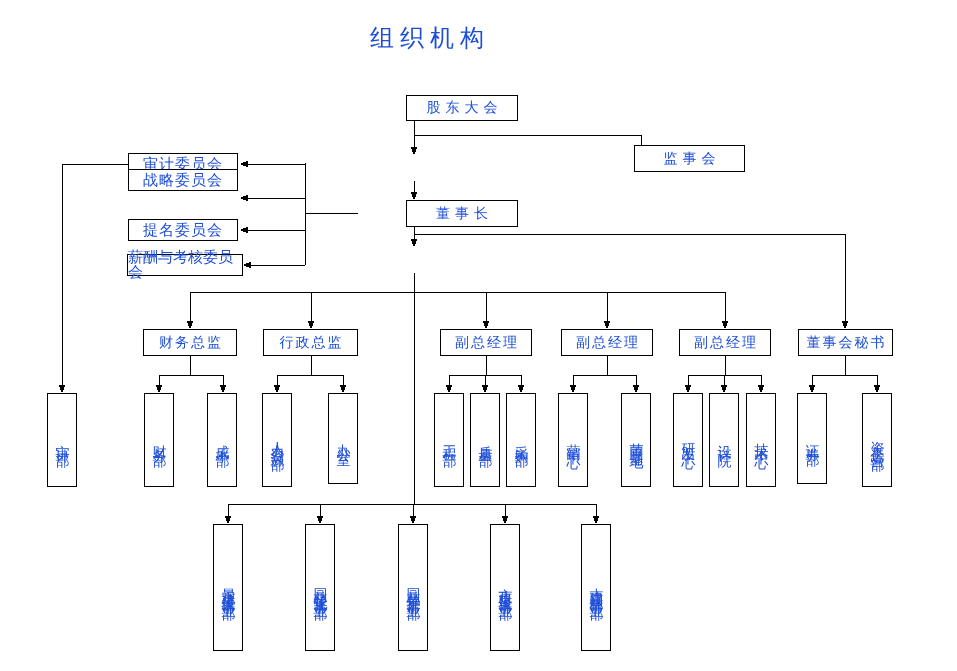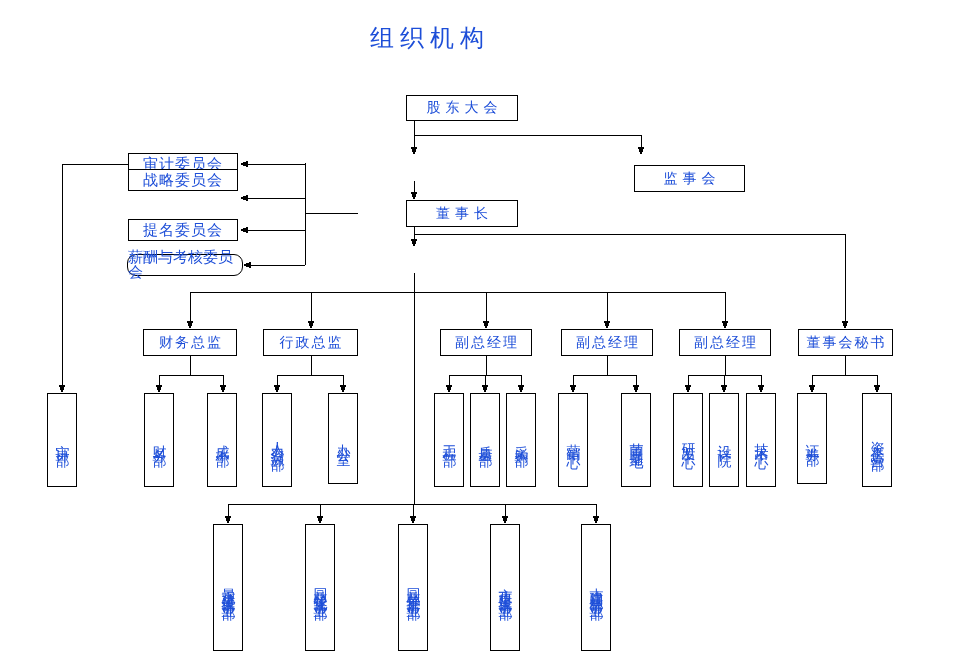--- a/index.html
+++ b/index.html
@@ -6,21 +6,21 @@
   .canvas{position:relative;width:957px;height:671px;background:#ffffff;color:#1d4ed8;
           font-family:"Liberation Serif","DejaVu Serif",serif;overflow:hidden;}
   .title{position:absolute;left:340px;top:22px;width:180px;text-align:center;
          font-size:24px;letter-spacing:6px;}
   svg.wires{position:absolute;left:0;top:0;}
   .box{position:absolute;border:1px solid #000;background:#ffffff;box-sizing:border-box;
        display:flex;align-items:center;justify-content:center;font-size:14px;line-height:1;}
   .main{letter-spacing:5px;text-indent:5px;margin-left:48px;}
   .mgr{letter-spacing:2px;text-indent:2px;text-align:right;}
   .committee{letter-spacing:1px;font-size:15px;}
-  .tight{letter-spacing:0;text-indent:0;border-radius:9px;}
+  .tight{letter-spacing:0;text-indent:0;}
   .v{writing-mode:vertical-rl;text-orientation:upright;letter-spacing:4px;}
   .v7{letter-spacing:3px;}
 </style>
 </head>
 <body>
 
 <div class="canvas">
   <div class="title">组织机构</div>
 
   <svg class="wires" width="957" height="671" stroke="#000" stroke-width="1" shape-rendering="crispEdges" fill="#000">
@@ -120,21 +120,21 @@
     <polygon points="316.5,516 323.5,516 320,524" stroke="none"></polygon>
     <line x1="413" y1="504" x2="413" y2="518"></line>
     <polygon points="409.5,516 416.5,516 413,524" stroke="none"></polygon>
     <line x1="505" y1="504" x2="505" y2="518"></line>
     <polygon points="501.5,516 508.5,516 505,524" stroke="none"></polygon>
     <line x1="596" y1="504" x2="596" y2="518"></line>
     <polygon points="592.5,516 599.5,516 596,524" stroke="none"></polygon>
   </svg>
 
   <div class="box main" style="left:358px;top:95px;width:112px;height:26px">股东大会</div>
-  <div class="box main" style="left:586px;top:165px;width:111px;height:27px">监事会</div>
+  <div class="box main" style="left:586px;top:145px;width:111px;height:27px">监事会</div>
   <div class="box main" style="left:358px;top:200px;width:112px;height:27px">董事长</div>
 
   <div class="box committee" style="left:128px;top:153px;width:110px;height:22px">审计委员会</div>
   <div class="box committee" style="left:128px;top:169px;width:110px;height:22px">战略委员会</div>
   <div class="box committee" style="left:128px;top:219px;width:110px;height:22px">提名委员会</div>
   <div class="box committee tight" style="left:127px;top:254px;width:116px;height:22px">薪酬与考核委员会</div>
 
   <div class="box mgr" style="left:143px;top:329px;width:94px;height:27px">财务总监</div>
   <div class="box mgr" style="left:263px;top:329px;width:95px;height:27px">行政总监</div>
   <div class="box mgr" style="left:440px;top:329px;width:92px;height:27px">副总经理</div>

